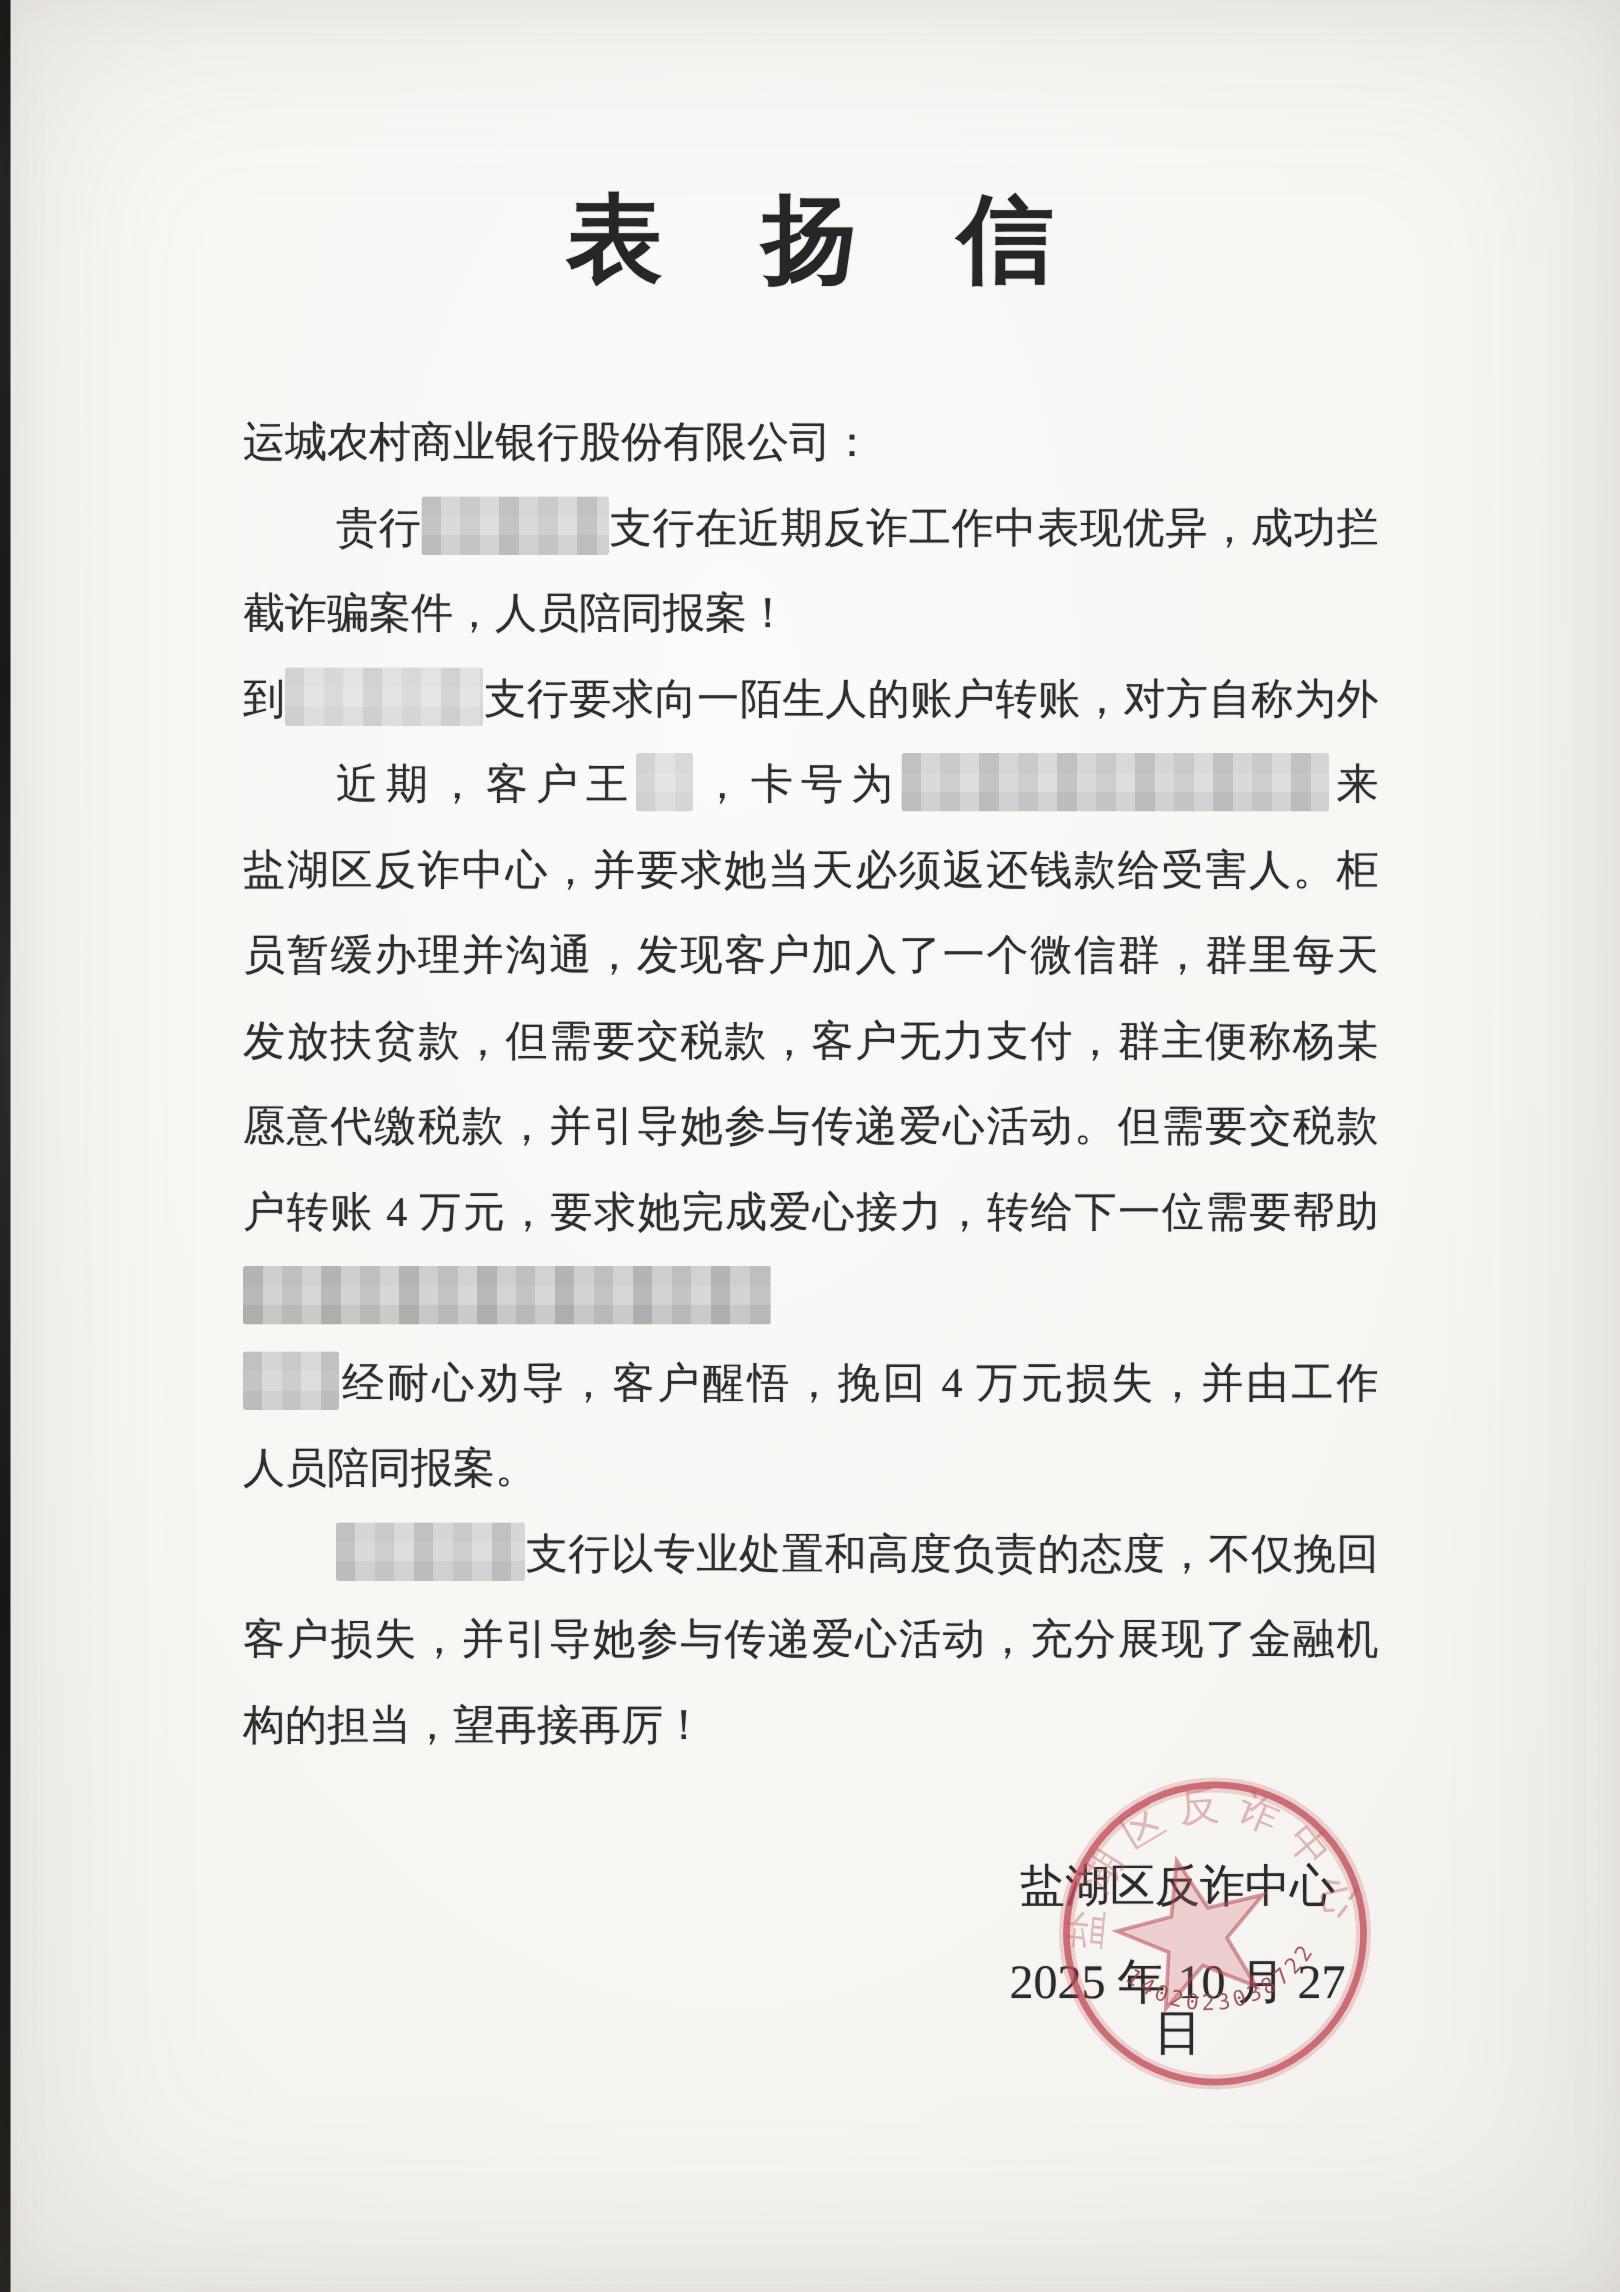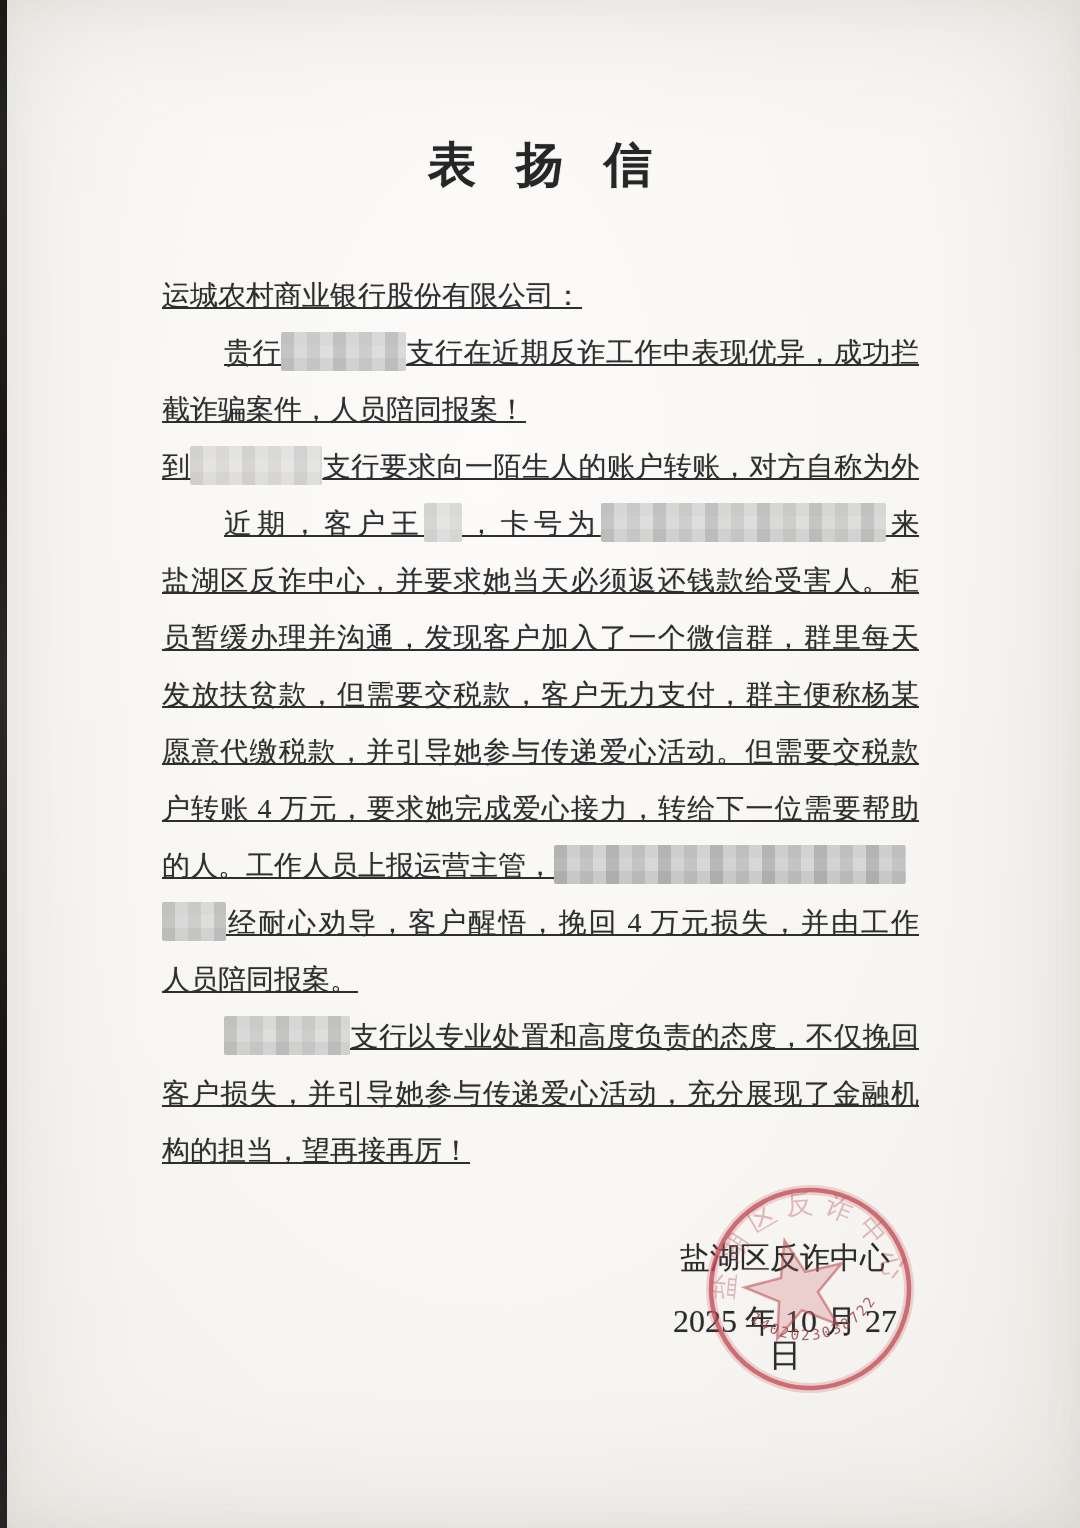--- a/index.html
+++ b/index.html
@@ -11,28 +11,28 @@
   .scan-edge{
     position:absolute;left:0;top:0;width:7px;height:100%;
     background:linear-gradient(180deg,#0b0b0b 0%,#1d1d1d 8%,#101010 30%,#242424 45%,#0e0e0e 70%,#1a1a1a 100%);
   }
   .scan-shading{
     position:absolute;inset:0;pointer-events:none;
     box-shadow:inset 0 0 140px rgba(120,112,100,.16), inset 0 0 40px rgba(120,112,100,.07);
   }
   .doc-title{
     position:absolute;top:135px;left:0;width:100%;height:60px;line-height:60px;
-    text-align:center;font-size:48px;font-weight:bold;letter-spacing:14px;text-indent:14px;
-    color:#262626;text-shadow:0 0 1px rgba(30,30,30,.5);
+    text-align:center;font-size:64px;font-weight:bold;letter-spacing:14px;text-indent:14px;
+    color:#262626;text-shadow:0 0 1px rgba(30,30,30,.5);font-family:Liberation Mono, monospace;
   }
   .body-lines{
     position:absolute;left:162px;top:267px;width:757px;
     font-size:28px;color:#2e2e2e;text-shadow:0 0 1px rgba(40,40,40,.38);
   }
-  .line{height:57px;line-height:57px;white-space:nowrap;text-decoration:underline;}
+  .line{height:57px;line-height:57px;white-space:nowrap;}
   .line.justify{white-space:normal;text-align:justify;text-align-last:justify;text-justify:inter-character;}
   .line.indent{text-indent:62px;}
   .redact{
     display:inline-block;height:39px;vertical-align:-9px;border-radius:2px;
     background-color:#dedede;
     background-image:
       repeating-linear-gradient(90deg, rgba(158,158,158,.55) 0 13px, rgba(206,206,206,.50) 13px 26px, rgba(178,178,178,.55) 26px 39px, rgba(214,214,214,.45) 39px 52px),
       repeating-linear-gradient(0deg, rgba(150,150,150,.40) 0 13px, rgba(210,210,210,.40) 13px 26px, rgba(184,184,184,.40) 26px 39px);
   }
   .redact.light{opacity:.55;}
@@ -57,21 +57,21 @@
     <div class="line"><span>运城农村商业银行股份有限公司：</span></div>
     <div class="line justify indent"><span>贵行</span><div class="redact mid" style="width: 125px;"></div><span>支行在近期反诈工作中表现优异，成功拦</span></div>
     <div class="line"><span>截诈骗案件，人员陪同报案！</span></div>
     <div class="line justify"><span>到</span><div class="redact light" style="width: 132px;"></div><span>支行要求向一陌生人的账户转账，对方自称为外</span></div>
     <div class="line justify indent"><span>近期，客户王</span><div class="redact light" style="width: 38px;"></div><span>，卡号为</span><div class="redact mid" style="width: 285px;"></div><span>来</span></div>
     <div class="line justify"><span>盐湖区反诈中心，并要求她当天必须返还钱款给受害人。柜</span></div>
     <div class="line justify"><span>员暂缓办理并沟通，发现客户加入了一个微信群，群里每天</span></div>
     <div class="line justify"><span>发放扶贫款，但需要交税款，客户无力支付，群主便称杨某</span></div>
     <div class="line justify"><span>愿意代缴税款，并引导她参与传递爱心活动。但需要交税款</span></div>
     <div class="line justify"><span>户转账 4 万元，要求她完成爱心接力，转给下一位需要帮助</span></div>
-    <div class="line"><span>的人。工作人员上报运营主管，</span><div class="redact dark" style="width: 352px;"></div></div>
+    <div class="line"><div class="redact dark" style="width: 352px;"></div></div>
     <div class="line justify"><div class="redact mid" style="width: 64px;"></div><span>经耐心劝导，客户醒悟，挽回 4 万元损失，并由工作</span></div>
     <div class="line"><span>人员陪同报案。</span></div>
     <div class="line justify indent"><div class="redact mid" style="width: 126px;"></div><span>支行以专业处置和高度负责的态度，不仅挽回</span></div>
     <div class="line justify"><span>客户损失，并引导她参与传递爱心活动，充分展现了金融机</span></div>
     <div class="line"><span>构的担当，望再接再厉！</span></div>
   </div>
 
 <div class="signature-block">
   <div class="signature-name">盐湖区反诈中心</div>
   <div class="signature-date">2025 年 10 月 27 日</div>

